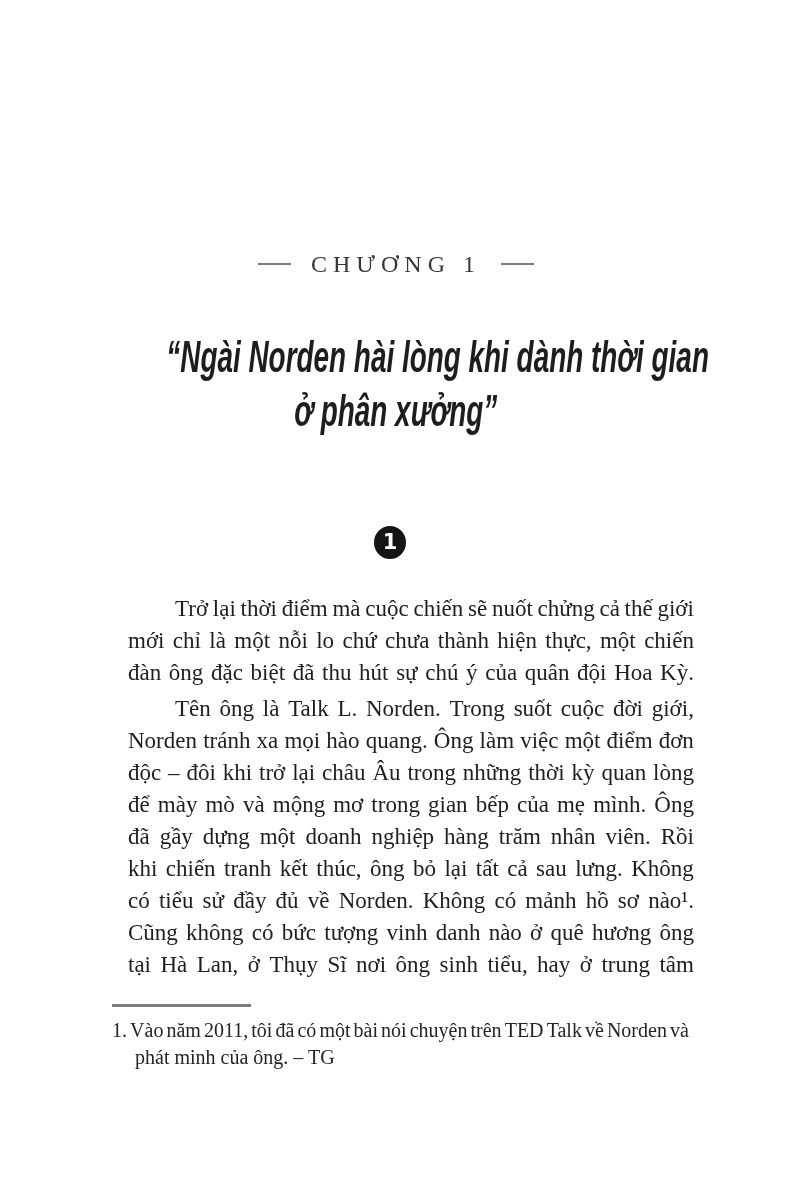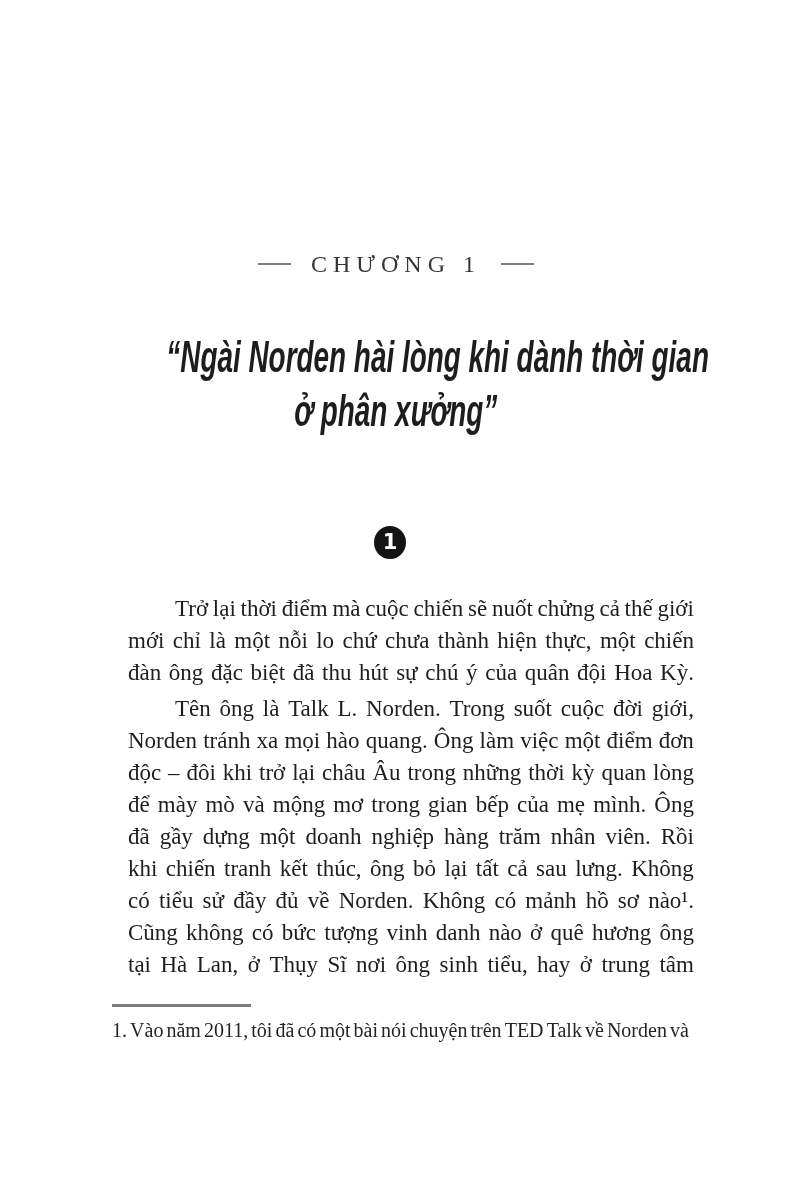--- a/index.html
+++ b/index.html
@@ -357,15 +357,16 @@
         <span>bài</span>
         <span>nói</span>
         <span>chuyện</span>
         <span>trên</span>
         <span>TED</span>
         <span>Talk</span>
         <span>về</span>
         <span>Norden</span>
         <span>và</span>
       </div>
+    <div class="fn-line fn-cont">phát minh của ông. – TG</div>
   </div>
 
 </div>
 
 </body></html>

